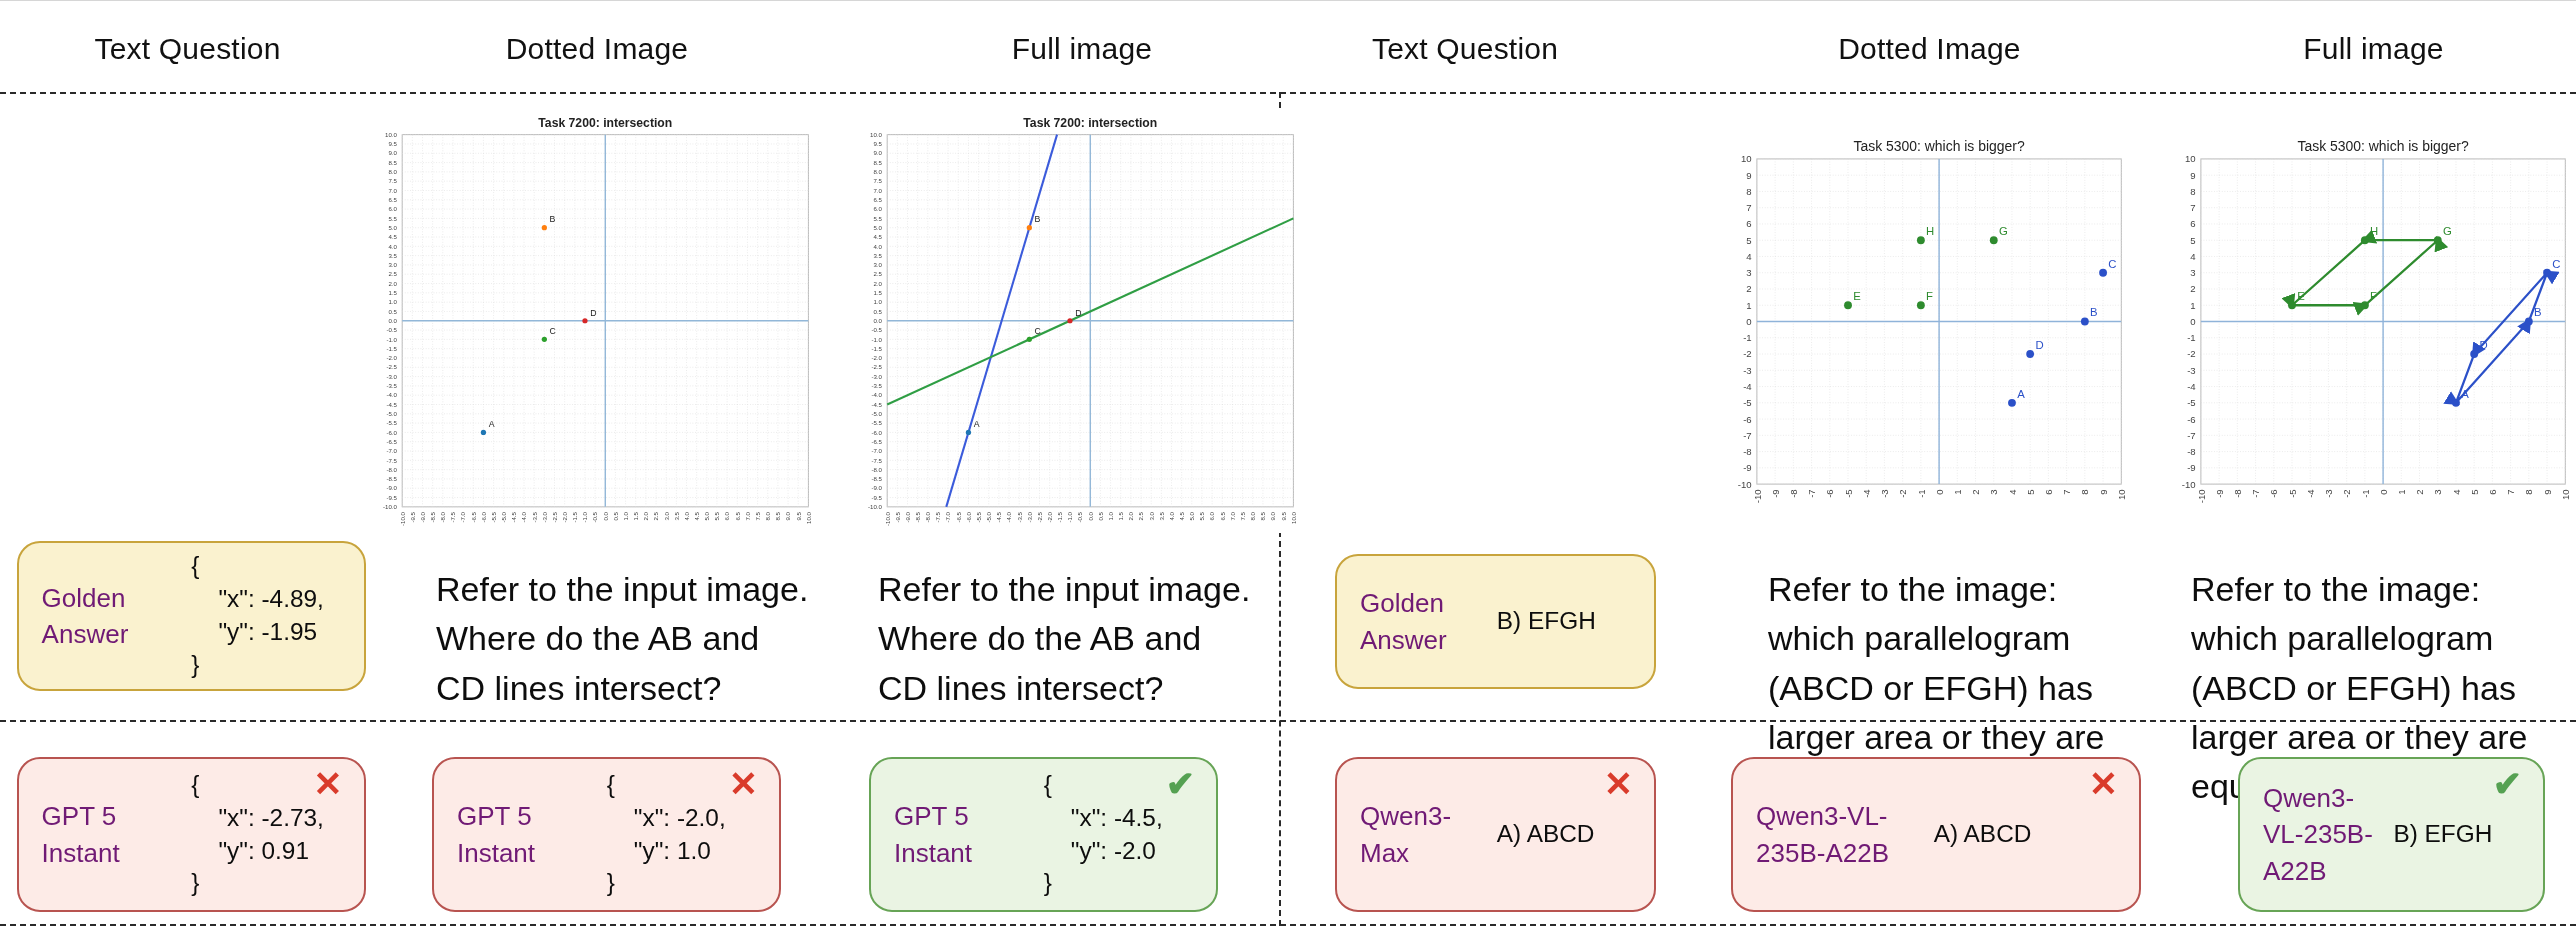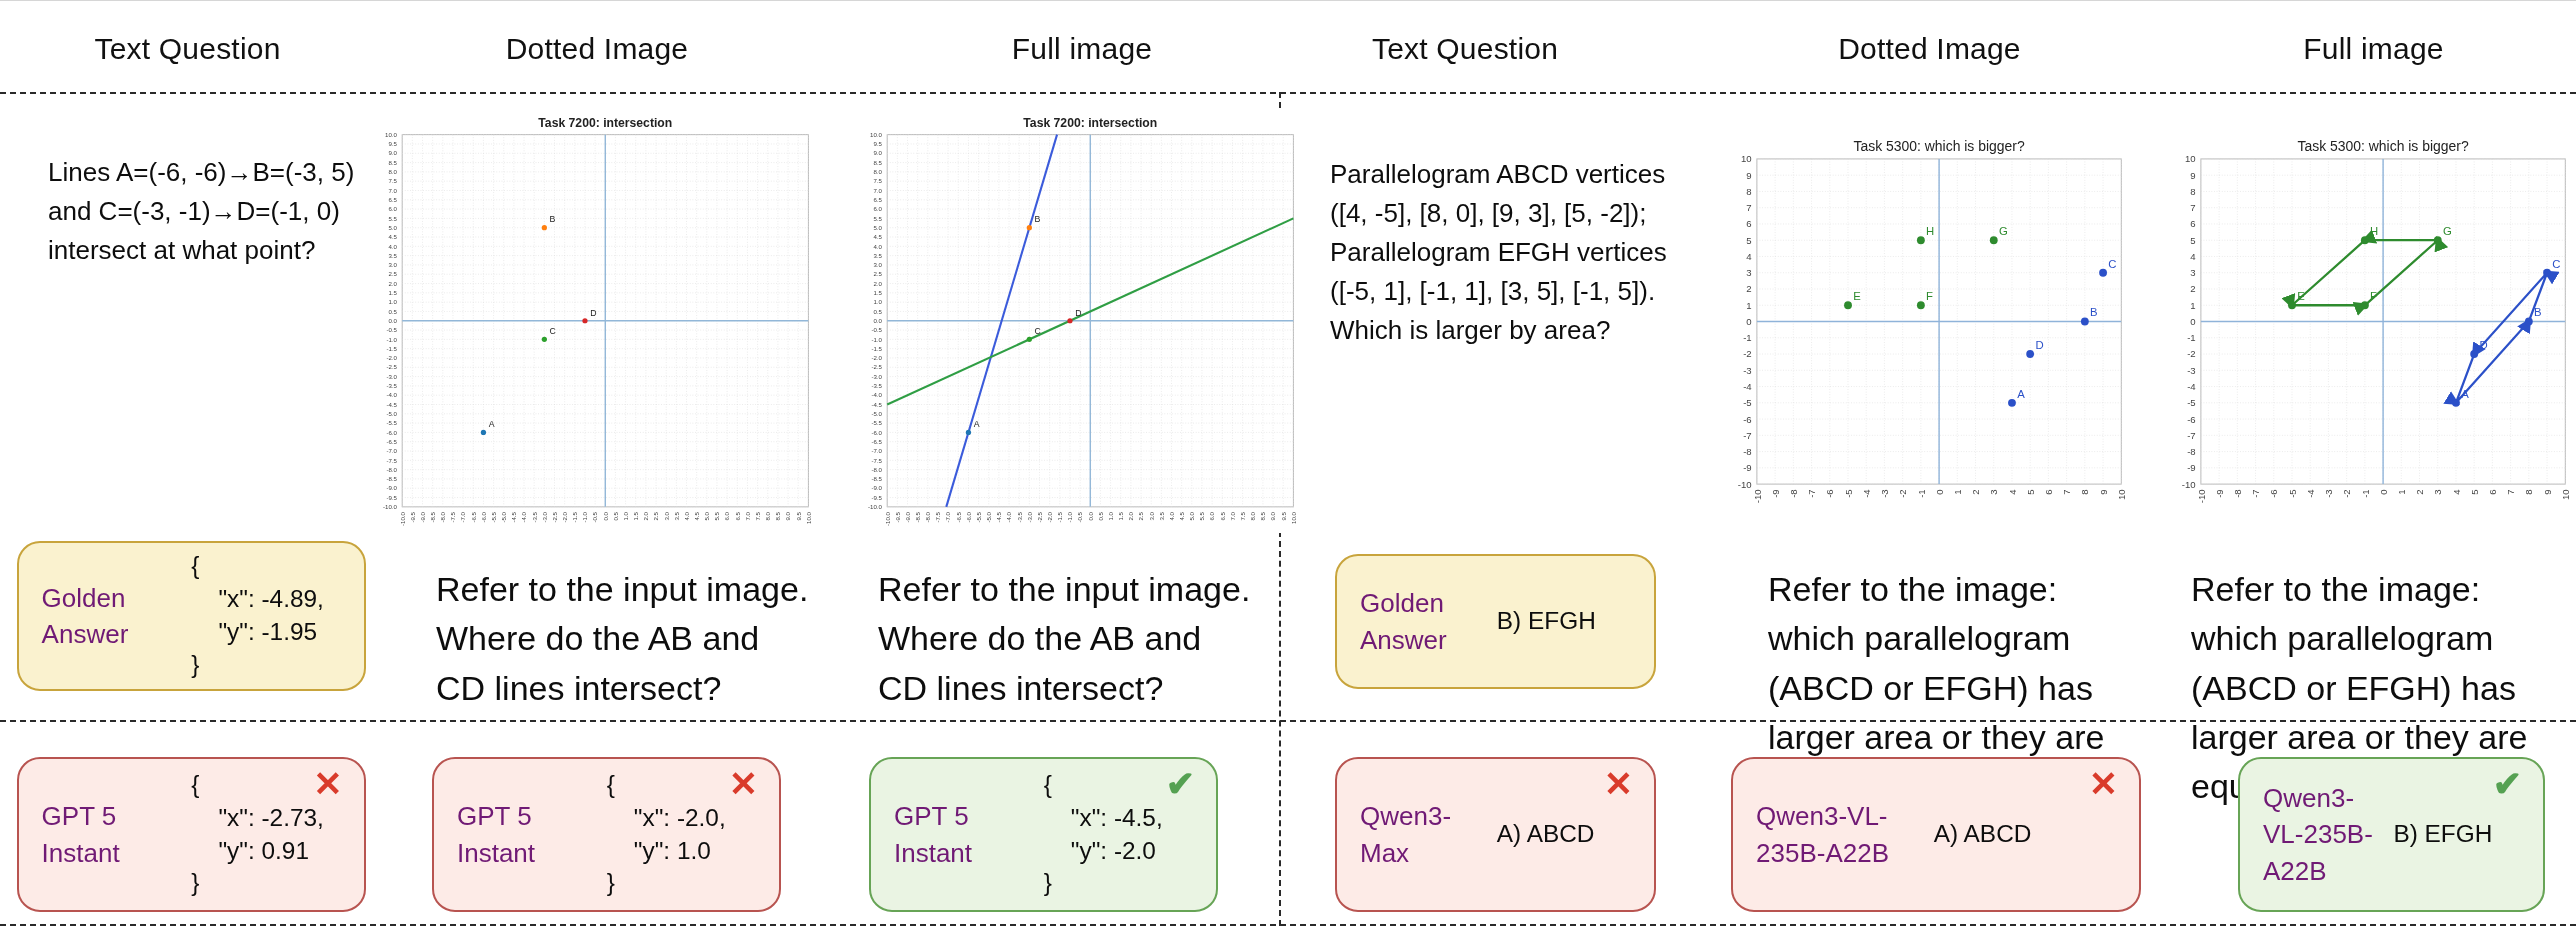--- a/index.html
+++ b/index.html
@@ -35,21 +35,20 @@
   <div class="hdr" style="left:866px;width:432px">Full image</div>
   <div class="hdr" style="left:1308px;width:314px">Text Question</div>
   <div class="hdr" style="left:1729px;width:401px">Dotted Image</div>
   <div class="hdr" style="left:2173px;width:401px">Full image</div>
 
   <div class="dash-h" style="top:92px"></div>
   <div class="dash-h" style="top:720px"></div>
   <div class="dash-h" style="top:924px"></div>
   <div class="dash-v"></div>
 
-  <div class="question" style="left:48px;top:153px;width:331px">Lines A=(-6, -6)→B=(-3, 5) and C=(-3, -1)→D=(-1, 0) intersect at what point?</div>
 
   <svg class="plot" width="432" height="421" style="left:381px;top:112px" viewBox="0 0 495 483">
       <rect x="0" y="0" width="495" height="483" fill="#ffffff"></rect>
       <rect x="24" y="26" width="466" height="427" fill="#ffffff" stroke="#b0b0b0" stroke-width="1"></rect>
       <line x1="24" y1="26" x2="24" y2="453" stroke="#dadada" stroke-width="0.7" stroke-dasharray="1 2"></line>
       <line x1="24" y1="453" x2="490" y2="453" stroke="#dadada" stroke-width="0.7" stroke-dasharray="1 2"></line>
       <line x1="35.65" y1="26" x2="35.65" y2="453" stroke="#dadada" stroke-width="0.7" stroke-dasharray="1 2"></line>
       <line x1="24" y1="442.325" x2="490" y2="442.325" stroke="#dadada" stroke-width="0.7" stroke-dasharray="1 2"></line>
       <line x1="47.3" y1="26" x2="47.3" y2="453" stroke="#dadada" stroke-width="0.7" stroke-dasharray="1 2"></line>
       <line x1="24" y1="431.65" x2="490" y2="431.65" stroke="#dadada" stroke-width="0.7" stroke-dasharray="1 2"></line>
@@ -434,21 +433,20 @@
   </div>
   <div class="box answer correct" style="left:869px;top:757px;width:349px;height:155px">
     <span class="verdict-icon icon-check">✔</span>
     <div class="box-label">GPT 5 Instant</div>
     <div class="box-value pre">{
     "x": -4.5,
     "y": -2.0
 }</div>
   </div>
 
-  <div class="question" style="left:1330px;top:155px;width:349px">Parallelogram ABCD vertices ([4, -5], [8, 0], [9, 3], [5, -2]); Parallelogram EFGH vertices ([-5, 1], [-1, 1], [3, 5], [-1, 5]). Which is larger by area?</div>
 
   <svg class="plot" width="401" height="388" style="left:1729px;top:131px" viewBox="0 0 460 445">
       <rect x="0" y="0" width="460" height="445" fill="#ffffff"></rect>
       <rect x="32" y="32" width="418" height="373" fill="#ffffff" stroke="#b0b0b0" stroke-width="1"></rect>
       <line x1="32" y1="32" x2="32" y2="405" stroke="#dadada" stroke-width="0.7" stroke-dasharray="1 2"></line>
       <line x1="32" y1="405" x2="450" y2="405" stroke="#dadada" stroke-width="0.7" stroke-dasharray="1 2"></line>
       <line x1="52.900000000000006" y1="32" x2="52.900000000000006" y2="405" stroke="#dadada" stroke-width="0.7" stroke-dasharray="1 2"></line>
       <line x1="32" y1="386.34999999999997" x2="450" y2="386.34999999999997" stroke="#dadada" stroke-width="0.7" stroke-dasharray="1 2"></line>
       <line x1="73.80000000000001" y1="32" x2="73.80000000000001" y2="405" stroke="#dadada" stroke-width="0.7" stroke-dasharray="1 2"></line>
       <line x1="32" y1="367.7" x2="450" y2="367.7" stroke="#dadada" stroke-width="0.7" stroke-dasharray="1 2"></line>

